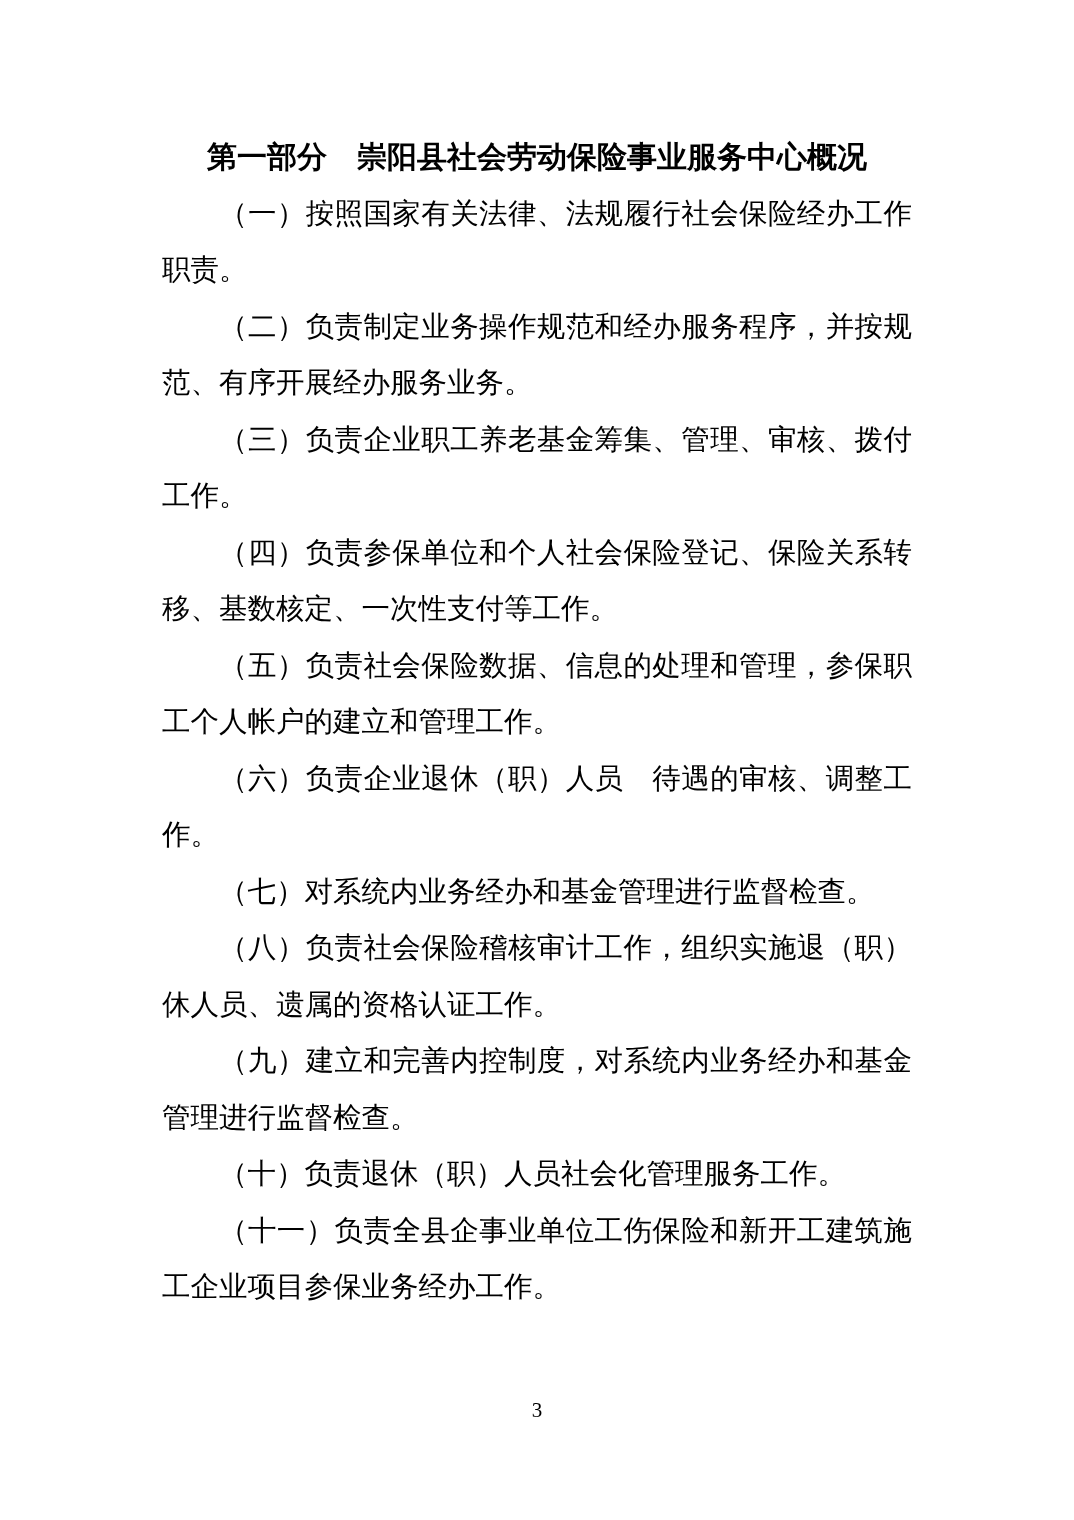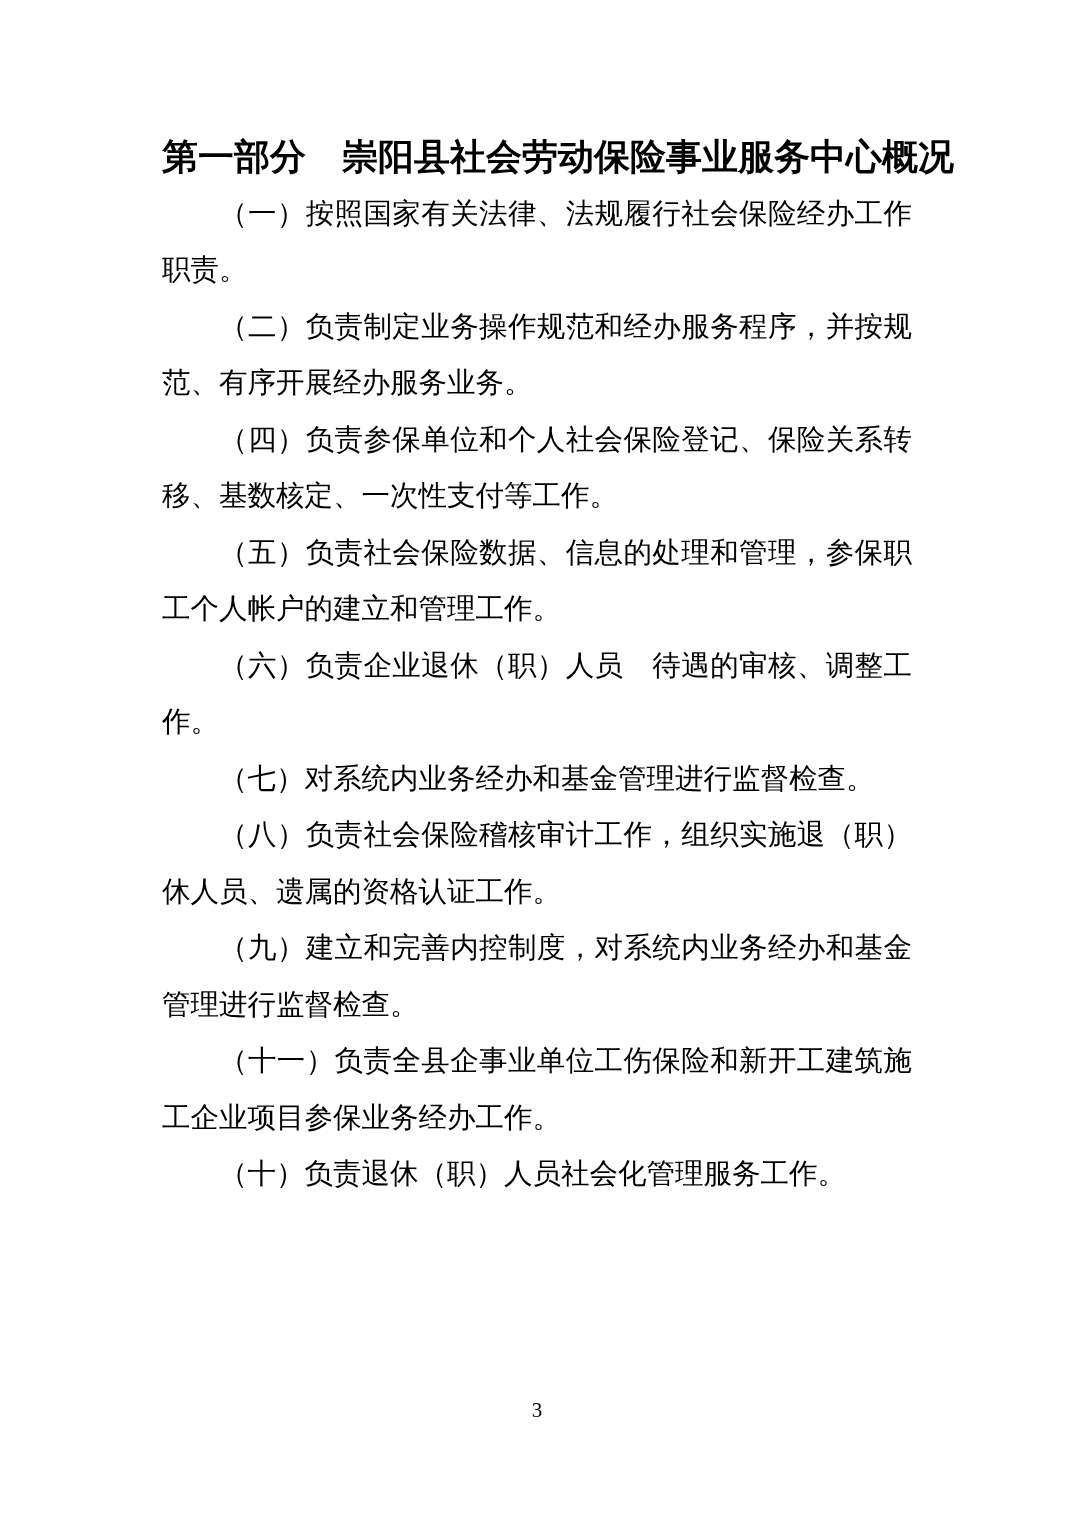--- a/index.html
+++ b/index.html
@@ -17,21 +17,21 @@
   }
   .content {
     position: absolute;
     left: 162px;
     top: 129px;
     width: 750px;
   }
   .doc-title {
     font-family: "Liberation Sans", sans-serif;
     font-weight: 700;
-    font-size: 36px;
+    font-size: 30px;
     line-height: 56.5px;
     text-align: center;
     margin: 0;
     white-space: nowrap;
   }
   .section-heading {
     font-family: "Liberation Sans", sans-serif;
     font-weight: 700;
     font-size: 29px;
     line-height: 56.5px;
@@ -60,23 +60,24 @@
   }
 </style>
 </head>
 <body>
 
 <div class="page">
   <div class="content">
     <h1 class="doc-title">第一部分　崇阳县社会劳动保险事业服务中心概况</h1>
     <p class="body-para">（一）按照国家有关法律、法规履行社会保险经办工作职责。</p>
     <p class="body-para">（二）负责制定业务操作规范和经办服务程序，并按规范、有序开展经办服务业务。</p>
+    <p class="body-para">（三）负责企业职工养老基金筹集、管理、审核、拨付工作。</p>
     <p class="body-para">（四）负责参保单位和个人社会保险登记、保险关系转移、基数核定、一次性支付等工作。</p>
     <p class="body-para">（五）负责社会保险数据、信息的处理和管理，参保职工个人帐户的建立和管理工作。</p>
     <p class="body-para">（六）负责企业退休（职）人员　待遇的审核、调整工作。</p>
     <p class="body-para">（七）对系统内业务经办和基金管理进行监督检查。</p>
     <p class="body-para">（八）负责社会保险稽核审计工作，组织实施退（职）休人员、遗属的资格认证工作。</p>
     <p class="body-para">（九）建立和完善内控制度，对系统内业务经办和基金管理进行监督检查。</p>
+    <p class="body-para">（十）负责退休（职）人员社会化管理服务工作。</p>
     <p class="body-para">（十一）负责全县企事业单位工伤保险和新开工建筑施工企业项目参保业务经办工作。</p>
-    <p class="body-para">（十）负责退休（职）人员社会化管理服务工作。</p>
   </div>
   <div class="page-number">3</div>
 </div>
 
 </body></html>

